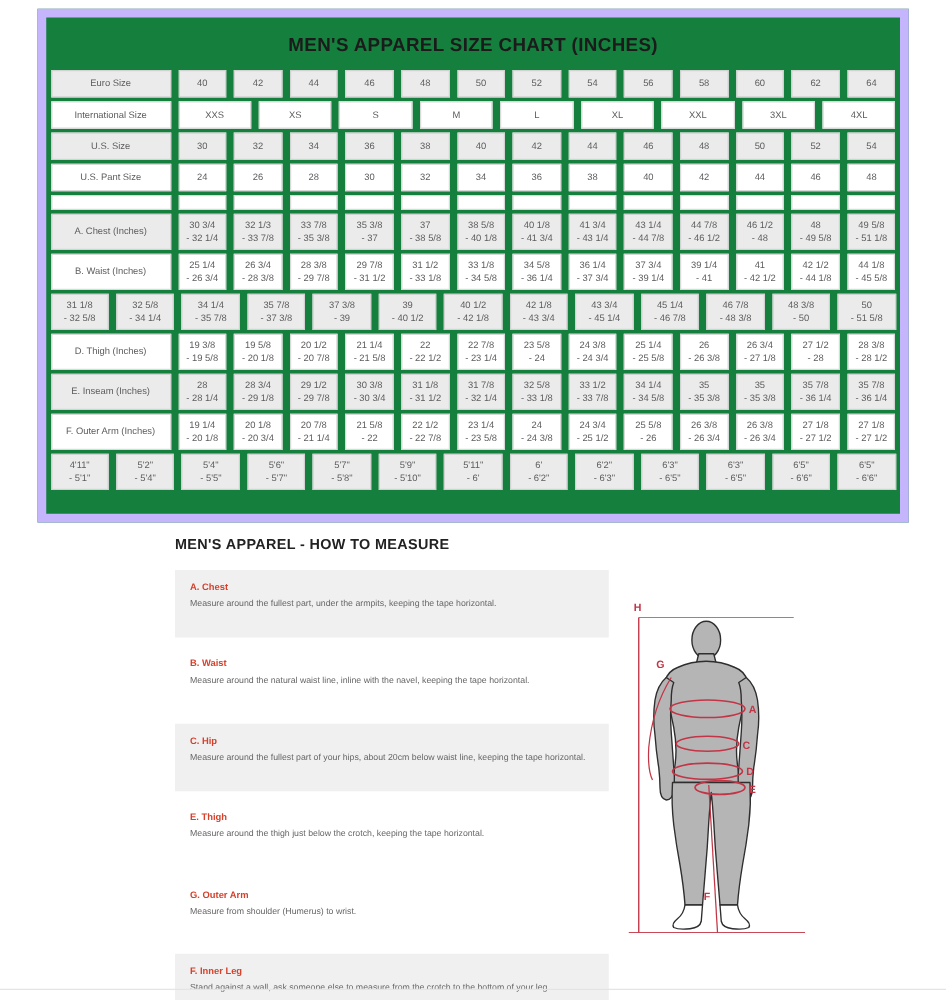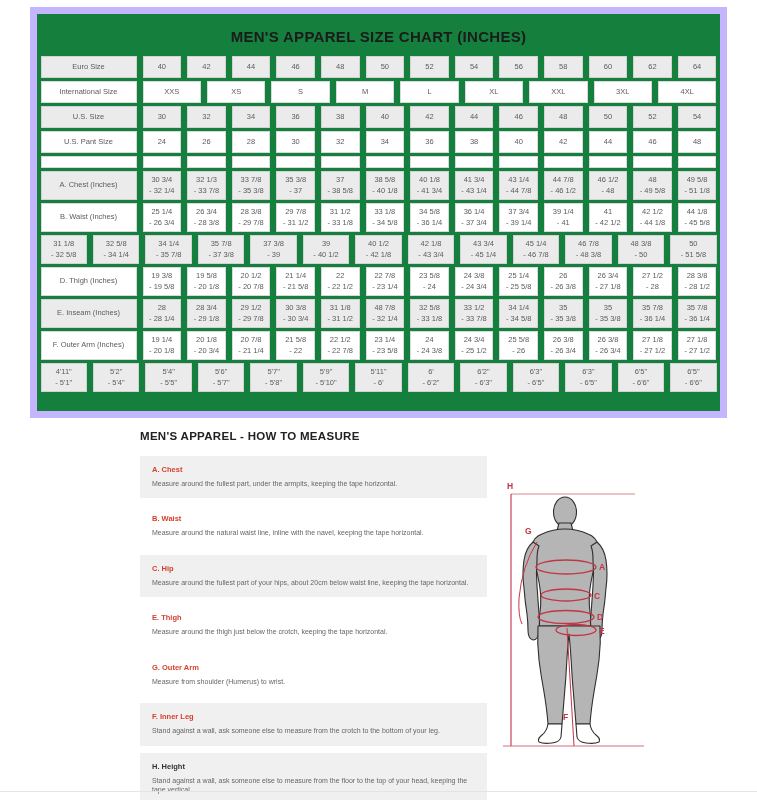--- a/index.html
+++ b/index.html
@@ -27,21 +27,21 @@
   .tlabel{flex:0 0 96px;}
   .trow.shade .tcell{background:#ebebeb;border-color:#d2d2d2;}
   .trow.row-empty .tcell{min-height:12px;padding:0;}
   .trow.row-range .tcell{min-height:29px;line-height:1.4;}
   
   .measure-heading{
     position:absolute;left:140px;top:430px;font-size:11.5px;font-weight:bold;
     color:#222;letter-spacing:.3px;
   }
   .measure-list{position:absolute;left:140px;top:456px;width:347px;}
-  .mitem{padding:9px 12px 10px;margin-bottom:7px;box-sizing:border-box;}
+  .mitem{padding:9px 12px 22px;margin-bottom:7px;box-sizing:border-box;}
   .mitem.shade{background:#f0f0f0;}
   .mlabel{color:#d6412b;font-weight:bold;font-size:7.5px;margin-bottom:5px;}
   .mlabel.dark{color:#333;}
   .mtext{color:#666;font-size:7px;line-height:1.35;}
   
   .diagram{position:absolute;left:495px;top:468px;width:150px;height:312px;}
   .page-bottom-line{position:absolute;left:0;top:791px;width:757px;border-top:1px solid #e4e4e4;}
 </style>
 </head>
 <body>
@@ -360,21 +360,21 @@
         </div>
         <div class="tcell">
           <div>30 3/8</div>
           <div>- 30 3/4</div>
         </div>
         <div class="tcell">
           <div>31 1/8</div>
           <div>- 31 1/2</div>
         </div>
         <div class="tcell">
-          <div>48 7/8</div>
+          <div>31 7/8</div>
           <div>- 32 1/4</div>
         </div>
         <div class="tcell">
           <div>32 5/8</div>
           <div>- 33 1/8</div>
         </div>
         <div class="tcell">
           <div>33 1/2</div>
           <div>- 33 7/8</div>
         </div>

